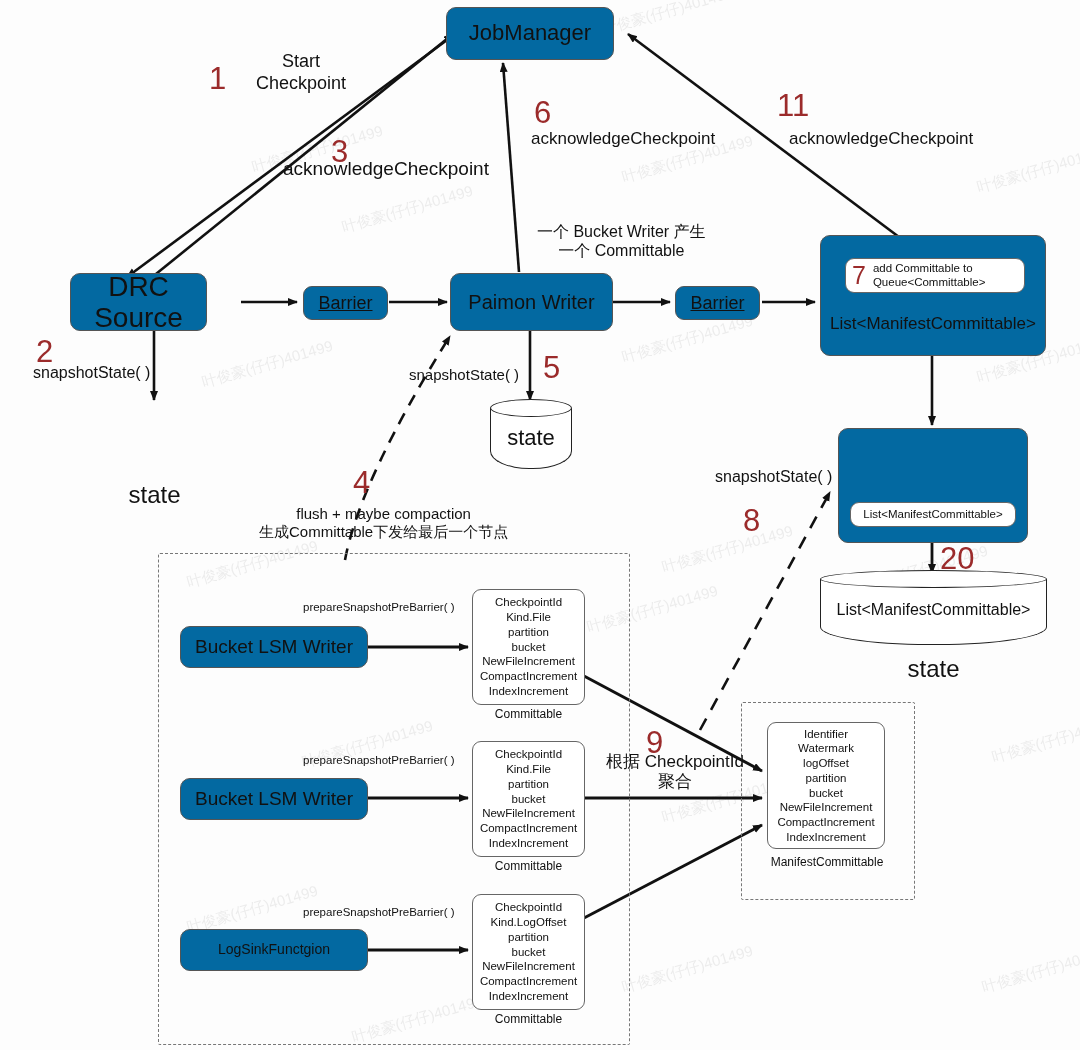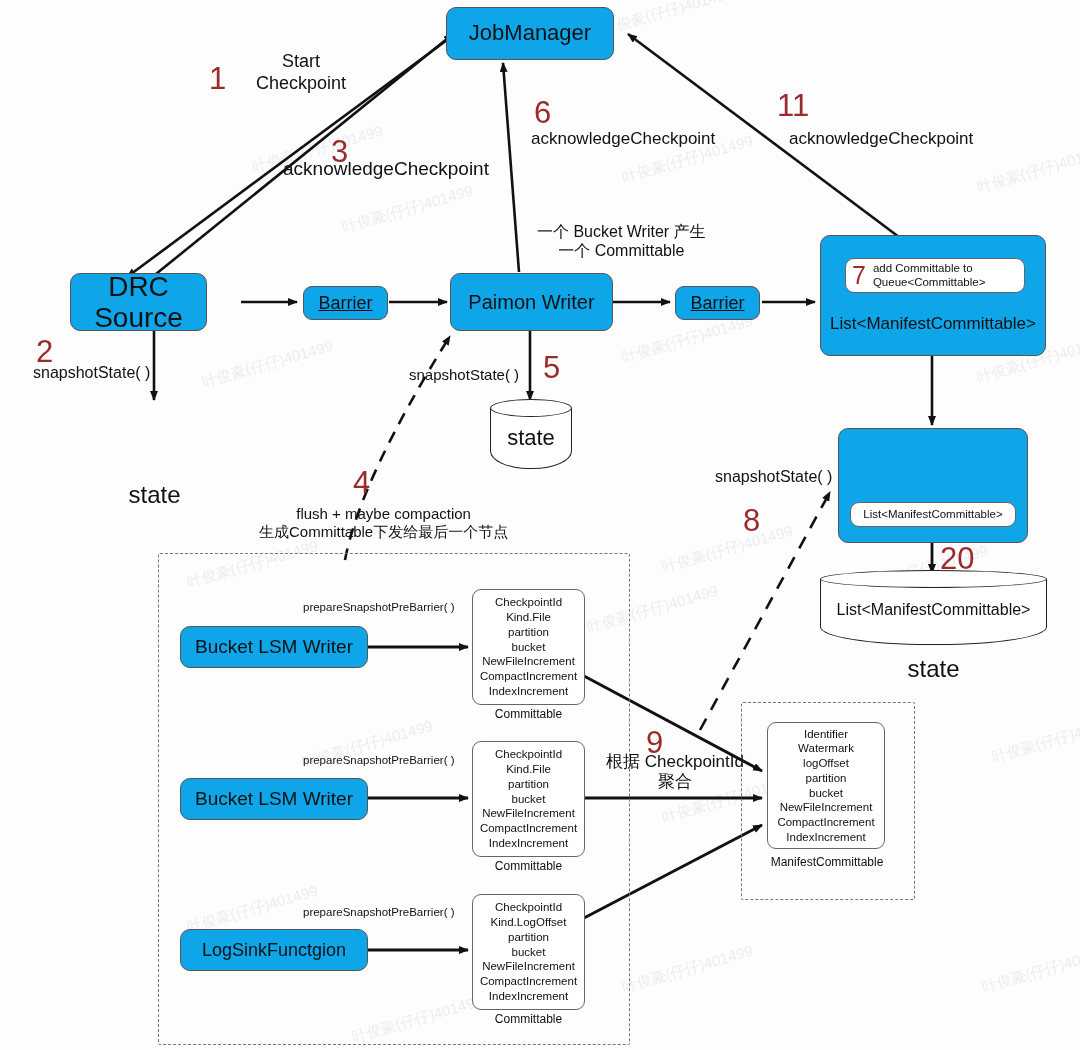--- a/index.html
+++ b/index.html
@@ -1,19 +1,19 @@
 <!DOCTYPE html>
 <html><head>
 <meta charset="utf-8">
 <style>
   html,body{margin:0;padding:0;background:#ffffff;}
   body{font-family:"Liberation Sans","DejaVu Sans",sans-serif;color:#111;}
   #stage{position:relative;width:1080px;height:1050px;overflow:hidden;background:#fdfdfd;}
   svg#wires{position:absolute;left:0;top:0;width:1080px;height:1050px;pointer-events:none;}
-  .node{position:absolute;box-sizing:border-box;background:#0ea5e9;border:1.6px solid #555;border-radius:10px;
+  .node{position:absolute;box-sizing:border-box;background:#0369a1;border:1.6px solid #555;border-radius:10px;
         display:flex;align-items:center;justify-content:center;text-align:center;line-height:1.12;}
   .node.plain{border-radius:9px;text-decoration:underline;}
   .lbl{position:absolute;white-space:pre;line-height:1.2;}
   .num{position:absolute;color:#9b2b2b;font-weight:400;line-height:1;}
   .cyl{position:absolute;}
   .cyl .cap{position:absolute;left:0;top:0;width:100%;height:18px;border:1.8px solid #222;border-radius:50%;background:#fff;box-sizing:border-box;}
   .cyl .body{position:absolute;left:0;top:9px;width:100%;bottom:0;border-left:1.8px solid #222;border-right:1.8px solid #222;border-bottom:1.8px solid #222;border-bottom-left-radius:48% 18px;border-bottom-right-radius:48% 18px;background:#fff;box-sizing:border-box;}
   .cyl .txt{position:absolute;left:0;right:0;top:0;bottom:0;display:flex;align-items:center;justify-content:center;text-align:center;line-height:1.15;white-space:pre-line;}
   .dashbox{position:absolute;border:1.6px dashed #777;box-sizing:border-box;border-radius:2px;background:transparent;}
   .field{position:absolute;box-sizing:border-box;border:1.3px solid #666;border-radius:9px;background:#fff;
@@ -147,21 +147,21 @@
     <div class="txt" style="font-size:16px;padding-top:6px;">List&lt;ManifestCommittable&gt;</div>
   </div>
   <div class="cap-under" style="left:820px;top:655px;width:227px;font-size:24px;">state</div>
 
   <div class="node" style="left:180px;top:626px;width:188px;height:42px;font-size:19px;">
     <span>Bucket LSM Writer</span>
   </div>
   <div class="node" style="left:180px;top:778px;width:188px;height:42px;font-size:19px;">
     <span>Bucket LSM Writer</span>
   </div>
-  <div class="node" style="left:180px;top:929px;width:188px;height:42px;font-size:18px;">
+  <div class="node" style="left:180px;top:929px;width:188px;height:42px;font-size:14px;">
     <span>LogSinkFunctgion</span>
   </div>
 
   <div class="field" style="left:472px;top:589px;width:113px;height:116px;font-size:11.5px;">
     <span style="white-space: pre-line;">CheckpointId
 Kind.File
 partition
 bucket
 NewFileIncrement
 CompactIncrement

